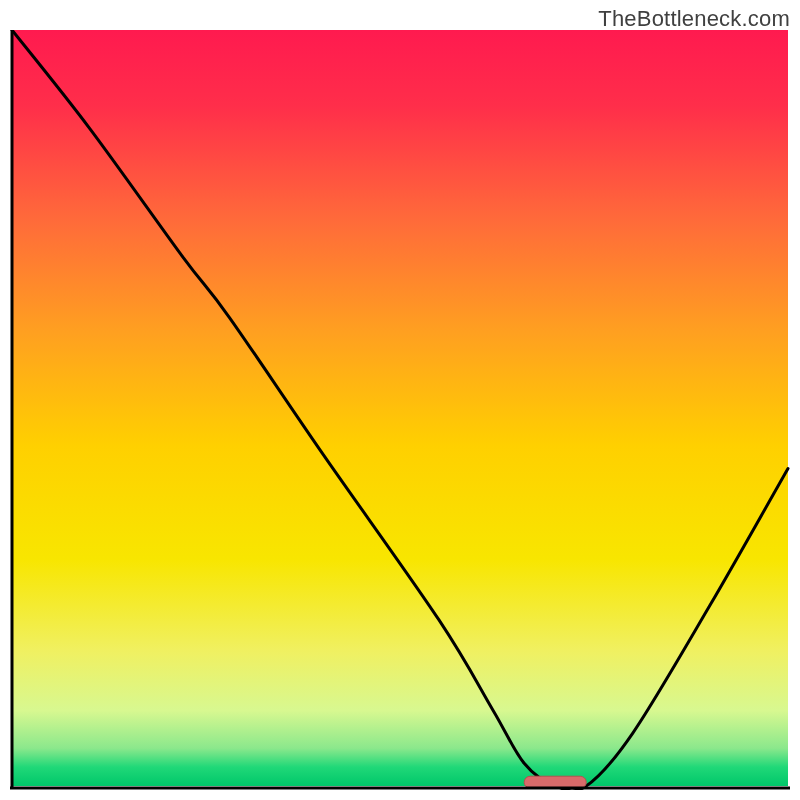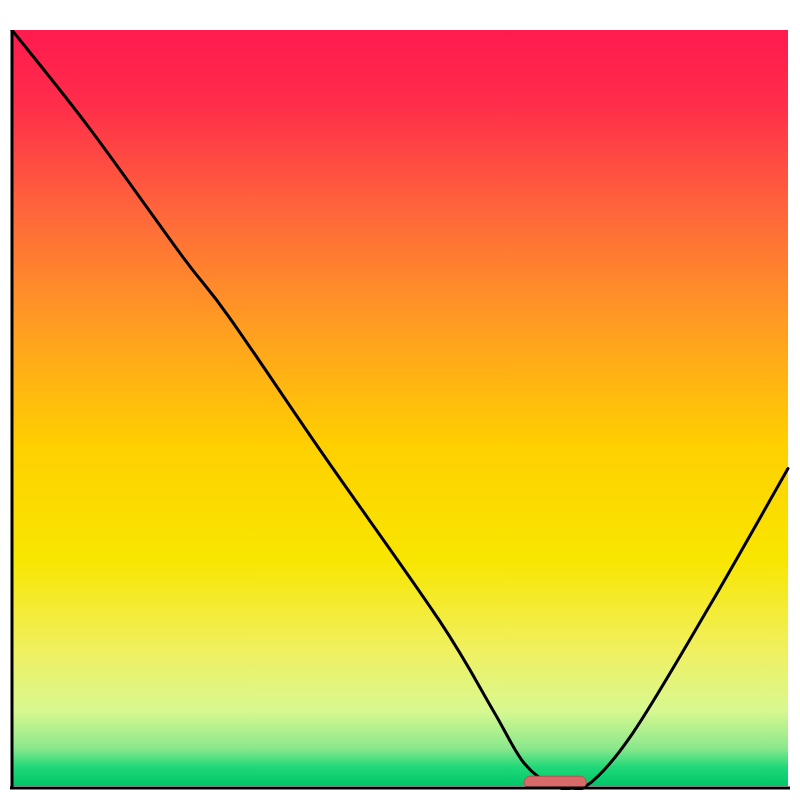--- a/index.html
+++ b/index.html
@@ -31,20 +31,21 @@
     left: 10px;
     top: 30px;
     width: 780px;
     height: 760px;
   }
 </style>
 </head>
 <body>
 
 <div class="canvas">
+  <div class="watermark">TheBottleneck.com</div>
 
   <svg class="plot-svg" viewBox="0 0 780 760" preserveAspectRatio="none">
     <defs>
       <linearGradient id="bgGrad" x1="0" y1="0" x2="0" y2="1">
       <stop offset="0.0%" stop-color="#ff1a4f"></stop>
           <stop offset="10.0%" stop-color="#ff2e4a"></stop>
           <stop offset="25.0%" stop-color="#ff6a3a"></stop>
           <stop offset="40.0%" stop-color="#ffa020"></stop>
           <stop offset="55.0%" stop-color="#ffd000"></stop>
           <stop offset="70.0%" stop-color="#f8e600"></stop>

